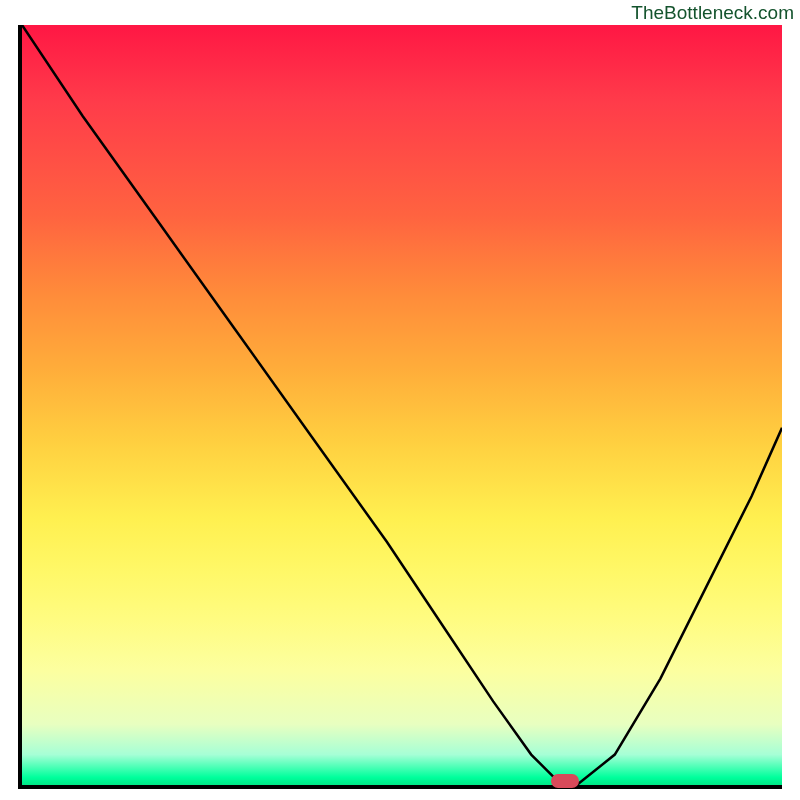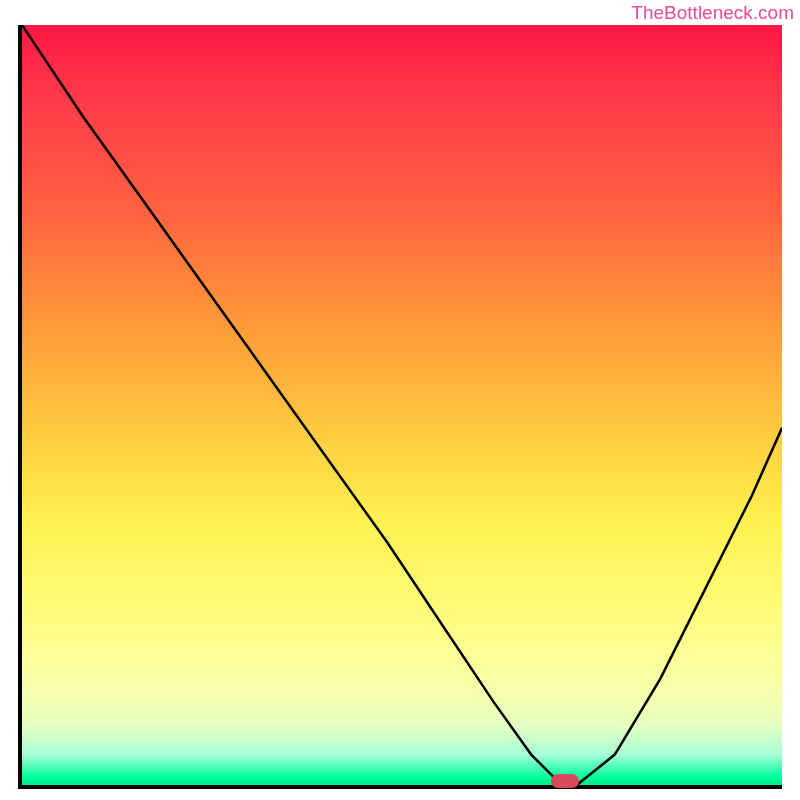--- a/index.html
+++ b/index.html
@@ -9,21 +9,21 @@
     height: 800px;
     background: white;
     font-family: Arial, sans-serif;
     position: relative;
   }
   .watermark {
     position: absolute;
     top: 2px;
     right: 6px;
     font-size: 19px;
-    color: #ec4899;
+    color: #14532d;
     z-index: 10;
   }
   .chart-container {
     position: absolute;
     top: 25px;
     left: 18px;
     width: 764px;
     height: 764px;
     border-left: 4px solid black;
     border-bottom: 4px solid black;

